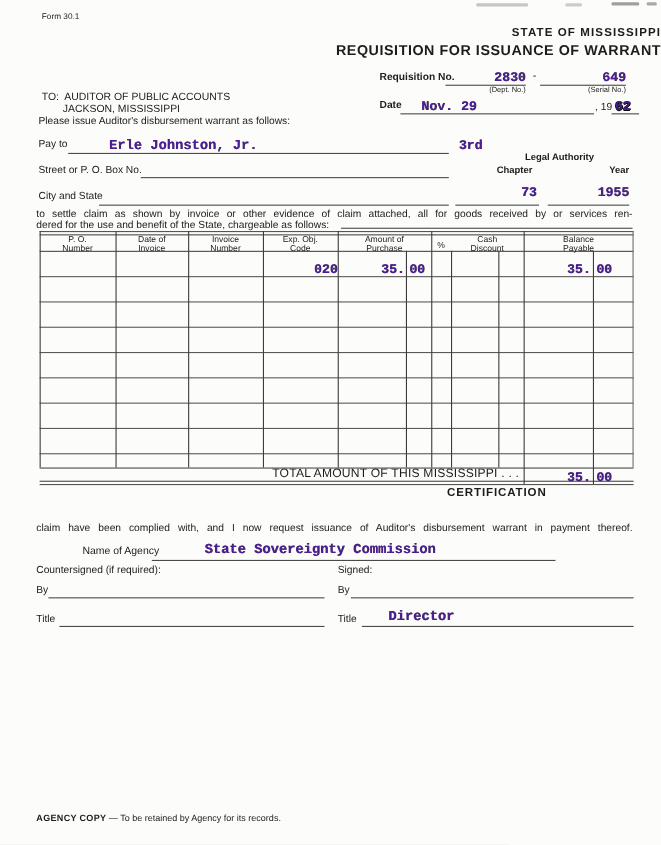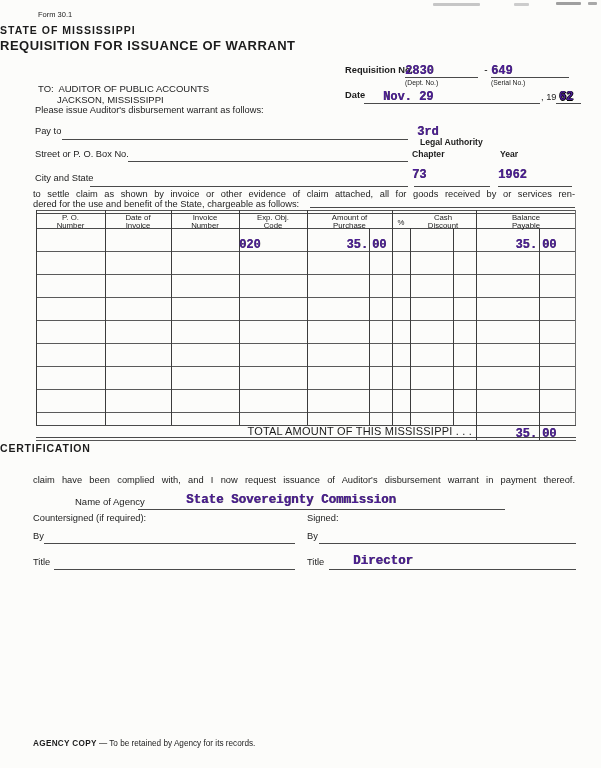--- a/index.html
+++ b/index.html
@@ -8,21 +8,21 @@
   .abs{position:absolute;}
   .print{font-family:"Liberation Sans",sans-serif;color:#1c1c1c;}
   .b{font-weight:bold;}
   .typed{position:absolute;font-family:"Liberation Mono",monospace;font-weight:bold;
          font-size:12px;color:#4c1d95;white-space:pre;
          text-shadow:0.4px 0 0 rgba(10,10,10,.75);}
   .overstruck{text-shadow:0.9px 0 0 #000,-0.6px 0 0 #000,0 0.5px 0 #000;}
   .rule{position:absolute;height:0;border-top:1px solid #4a4a4a;}
   .rule2{position:absolute;height:0;border-top:1.6px solid #555;}
   .vline{position:absolute;width:0;border-left:1px solid #3c3c3c;}
-  .center{text-align:left;}
+  .center{text-align:right;}
   .right{text-align:right;}
   .jline{text-align:justify;text-align-last:justify;}
   .artifact{position:absolute;border-radius:1px;}
   .hcell{position:absolute;display:flex;flex-direction:column;align-items:center;
          justify-content:flex-start;font-size:7.8px;line-height:8px;text-align:center;}
   .para{position:absolute;font-size:9.3px;line-height:10.3px;}
   .small-cap{font-size:6.8px;}
 </style>
 </head>
 <body>
@@ -54,34 +54,35 @@
   <div class="rule" style="left:364px;top:103px;width:176px;"></div>
   <div class="typed" style="left:383px;top:90px;">Nov. 29</div>
   <div class="abs print" style="left:541px;top:92px;font-size:9.3px;white-space:pre;">, 19</div>
   <div class="rule" style="left:556px;top:103px;width:25px;"></div>
   <div class="typed overstruck" style="left:559px;top:90px;">62</div>
 
   <div class="abs print" style="left:35px;top:105px;font-size:9.3px;">Please issue Auditor's disbursement warrant as follows:</div>
 
   <div class="abs print" style="left:35px;top:126px;font-size:9.3px;">Pay to</div>
   <div class="rule" style="left:62px;top:139px;width:346px;"></div>
+  <div class="typed" style="left:99px;top:125px;font-size:12.5px;">Erle Johnston, Jr.</div>
   <div class="typed" style="left:417px;top:125px;">3rd</div>
 
   <div class="abs print b center" style="left:420px;top:137px;width:120px;font-size:8.6px;">Legal Authority</div>
 
   <div class="abs print" style="left:35px;top:149px;font-size:9.3px;">Street or P. O. Box No.</div>
   <div class="rule" style="left:128px;top:161px;width:280px;"></div>
   <div class="abs print b center" style="left:412px;top:149px;width:72px;font-size:8.6px;">Chapter</div>
   <div class="abs print b center" style="left:500px;top:149px;width:72px;font-size:8.6px;">Year</div>
 
   <div class="abs print" style="left:35px;top:173px;font-size:9.3px;">City and State</div>
   <div class="rule" style="left:90px;top:186px;width:318px;"></div>
   <div class="typed center" style="left:412px;top:168px;width:76px;">73</div>
   <div class="rule" style="left:414px;top:186px;width:76px;"></div>
-  <div class="typed center" style="left:498px;top:168px;width:74px;">1962</div>
+  <div class="typed center" style="left:498px;top:168px;width:74px;">1955</div>
   <div class="rule" style="left:498px;top:186px;width:74px;"></div>
 
   <div class="para jline" style="left:33px;top:189px;width:542px;">to settle claim as shown by invoice or other evidence of claim attached, all for goods received by or services ren-</div>
   <div class="para" style="left:33px;top:199px;width:542px;">dered for the use and benefit of the State, chargeable as follows:</div>
   <div class="rule" style="left:310px;top:207px;width:265px;"></div>
 
   <div class="abs" style="left:36px;top:210px;width:540px;height:230px;">
 
     <div class="rule2" style="left:0;top:0;width:540px;"></div>
     <div class="rule" style="left:0;top:3px;width:540px;"></div>

